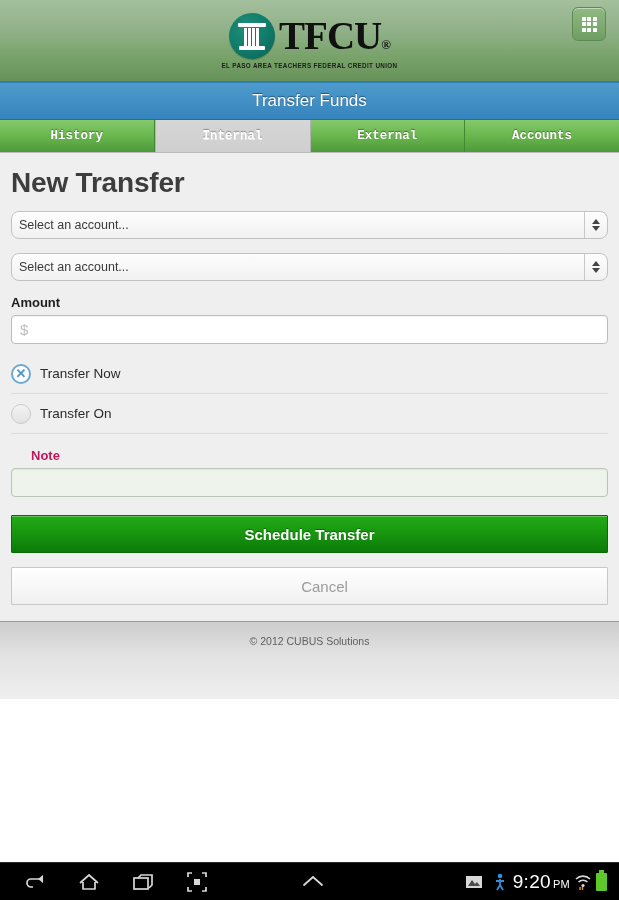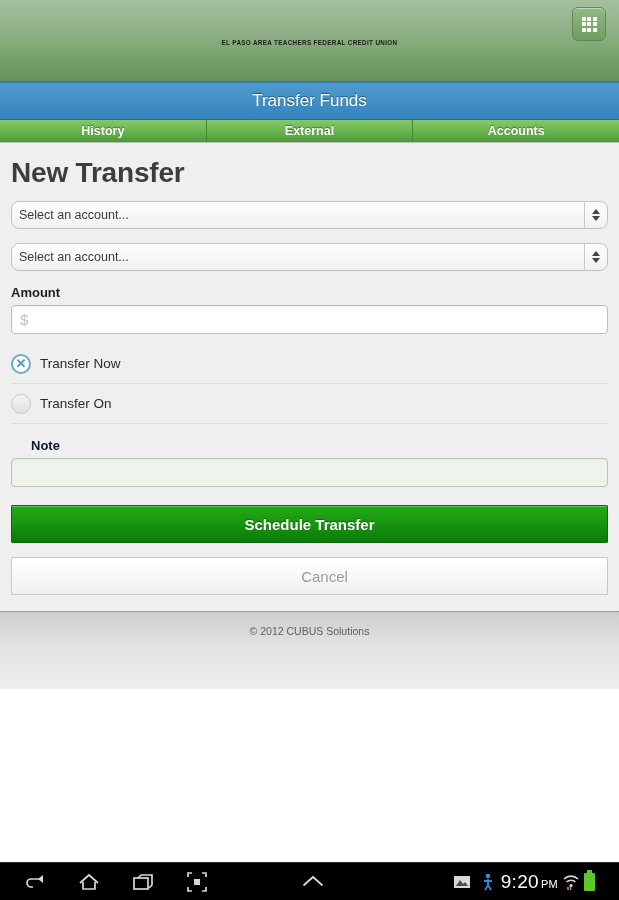--- a/index.html
+++ b/index.html
@@ -73,21 +73,21 @@
     border-top: 1px solid #2f7fb8;
     border-bottom: 1px solid #2c6c9c;
     display: flex; align-items: center; justify-content: center;
   }
   .title-bar .title {
     color: #ffffff; font-size: 17px; font-weight: normal;
     text-shadow: 0 -1px 1px rgba(0,0,0,0.45);
   }
 
   
-  .tabs { display: flex; height: 23px; border-bottom: 1px solid #bcbcbc; }
+  .tabs { display: flex; height: 33px; border-bottom: 1px solid #bcbcbc; font-family: Liberation Mono, monospace; }
   .tab {
     flex: 1; display: flex; align-items: center; justify-content: center;
     font-size: 12.5px; font-weight: bold; color: #ffffff;
     background: linear-gradient(to bottom, #85c96a 0%, #6cb850 45%, #4e9a3a 100%);
     border-right: 1px solid #3f8a31;
     text-shadow: 0 -1px 1px rgba(0,0,0,0.4);
     cursor: pointer;
   }
   .tab:last-child { border-right: none; }
   .tab.active {
@@ -100,21 +100,21 @@
 
   
   .content { background: #efefef; padding: 14px 11px 16px 11px; }
   .page-title {
     font-size: 28px; color: #3d3d3d; font-weight: bold;
     margin-bottom: 12px; letter-spacing: -0.2px;
   }
   .field-label {
     font-size: 13px; font-weight: bold; color: #1e1e1e; margin-bottom: 5px;
   }
-  .field-label.note-label { color: #0f172a; padding-left: 20px; }
+  .field-label.note-label { color: #be185d; padding-left: 20px; }
 
   .select-box {
     position: relative; height: 28px;
     background: linear-gradient(to bottom, #fdfdfd, #f1f1f1);
     border: 1px solid #c2c2c2; border-radius: 8px;
     display: flex; align-items: center;
     box-shadow: inset 0 1px 0 #ffffff;
     margin-bottom: 14px; cursor: pointer;
   }
   .select-box .val { font-size: 12.5px; color: #3a3a3a; padding-left: 7px; }
@@ -197,36 +197,44 @@
 
   
   .navbar {
     position: absolute; left: 0; bottom: 0; width: 619px; height: 38px;
     background: #000000; border-top: 1px solid #2b2b2b;
     display: flex; align-items: center;
   }
   .nav-left { display: flex; align-items: center; gap: 28px; padding-left: 22px; }
   .nav-icon { width: 26px; height: 26px; display: flex; align-items: center; justify-content: center; cursor: pointer; }
   .nav-right {
-    margin-left: auto; display: flex; align-items: center; padding-right: 24px;
+    margin-left: auto; display: flex; align-items: center; padding-right: 12px;
   }
   .clock { color: #ffffff; font-size: 19px; letter-spacing: 0.3px; }
   .clock .ampm { font-size: 11px; margin-left: 2px; }
   .battery {
     width: 11px; height: 18px; background: #5ec82a; border-radius: 1px; position: relative;
   }
   .battery:before {
     content: ""; position: absolute; top: -3px; left: 3px; width: 5px; height: 3px; background: #5ec82a;
   }
 </style>
 </head>
 <body>
 
 <div class="app-header">
   <div class="logo-wrap">
+    <div class="logo-row">
+      <div class="logo-emblem">
+        <span class="cap"></span>
+          <span class="shaft"></span>
+          <span class="base"></span>
+      </div>
+      <div class="logo-text"><span>TFCU</span><span class="reg">®</span></div>
+    </div>
     <div class="logo-sub">EL PASO AREA TEACHERS FEDERAL CREDIT UNION</div>
   </div>
   <div class="grid-button">
     <span class="grid-icon">
       <i></i>
         <i></i>
         <i></i>
         <i></i>
         <i></i>
         <i></i>
@@ -236,20 +244,21 @@
     </span>
   </div>
 </div>
 
 <div class="title-bar">
   <span class="title">Transfer Funds</span>
 </div>
 
 <div class="tabs">
   <div class="tab">History</div>
+  <div class="tab active">Internal</div>
   <div class="tab">External</div>
   <div class="tab">Accounts</div>
 </div>
 
 <div class="content">
   <div class="page-title">New Transfer</div>
 
   <div class="select-box">
     <span class="val">Select an account...</span>
     <span class="spinner">

